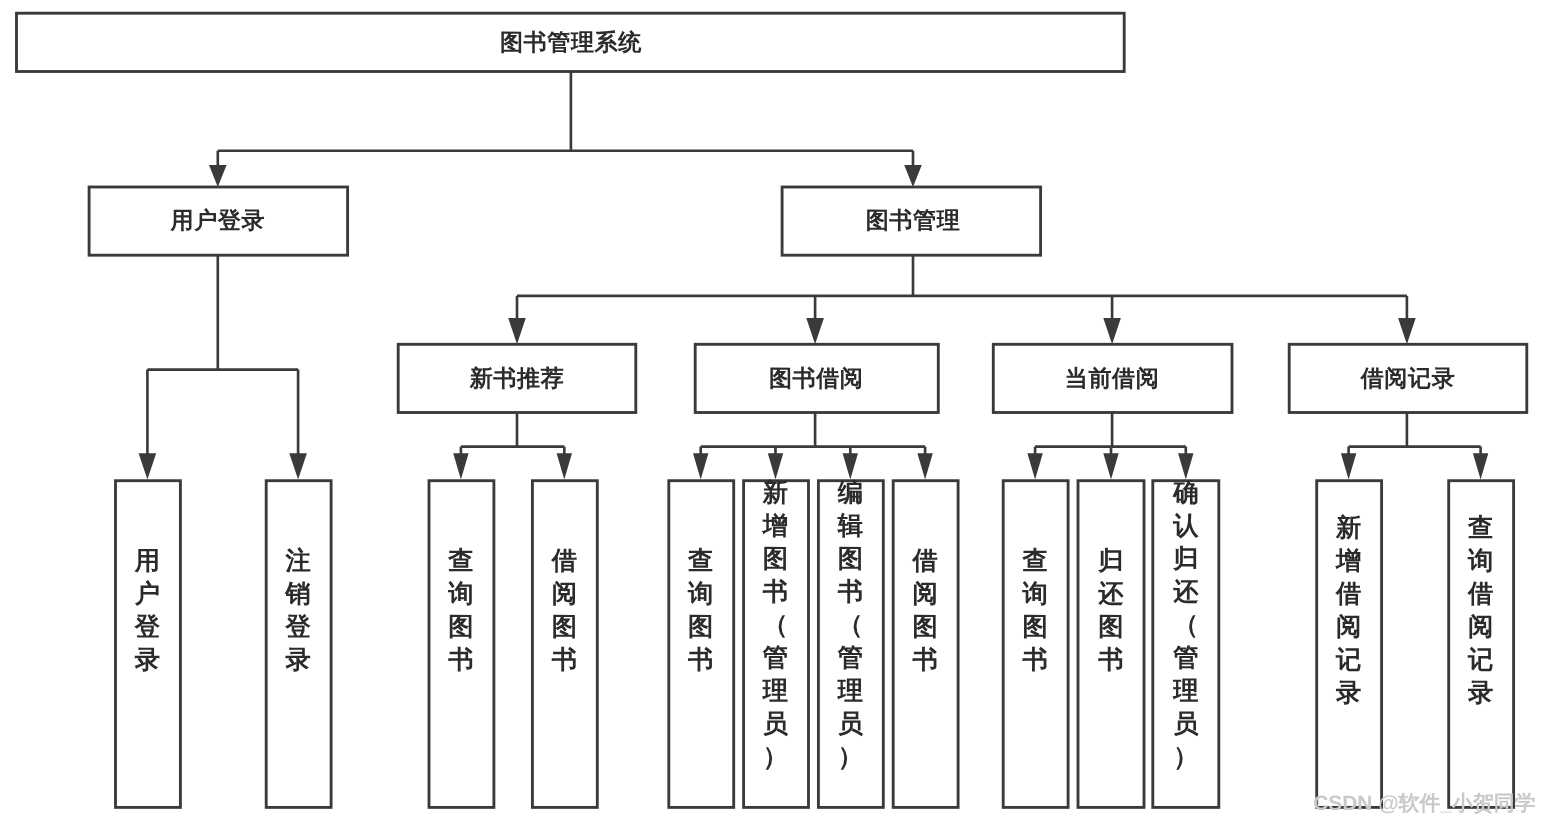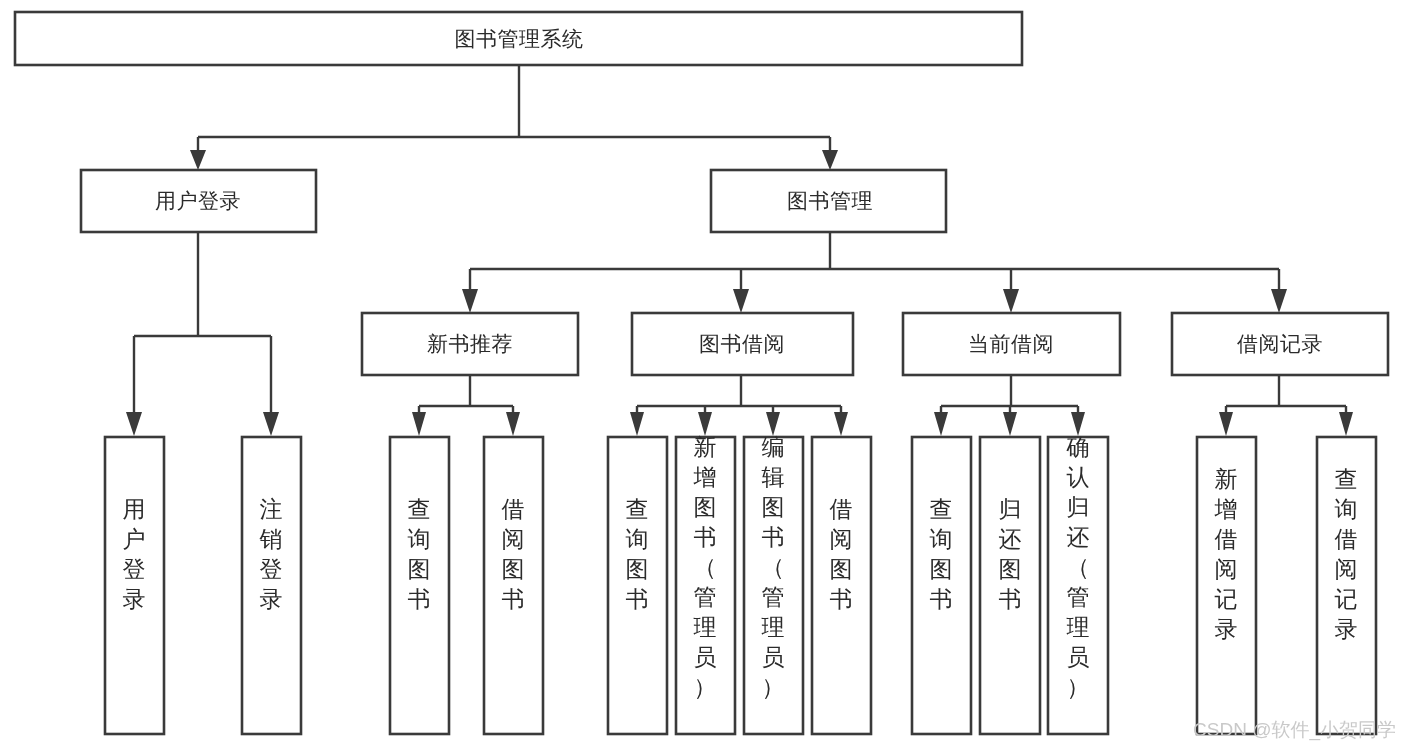--- a/index.html
+++ b/index.html
@@ -12,20 +12,21 @@
     width: 1405px;
     height: 747px;
     font-family: "Liberation Sans", "DejaVu Sans", sans-serif;
     overflow: hidden;
     position: relative;
   }
   #diagram-root {
     position: relative;
     width: 1405px;
     height: 747px;
+    font-weight: bold;
   }
   svg.diagram-canvas {
     position: absolute;
     left: 0;
     top: 0;
     width: 1405px;
     height: 747px;
     display: block;
   }
   .node-box {

